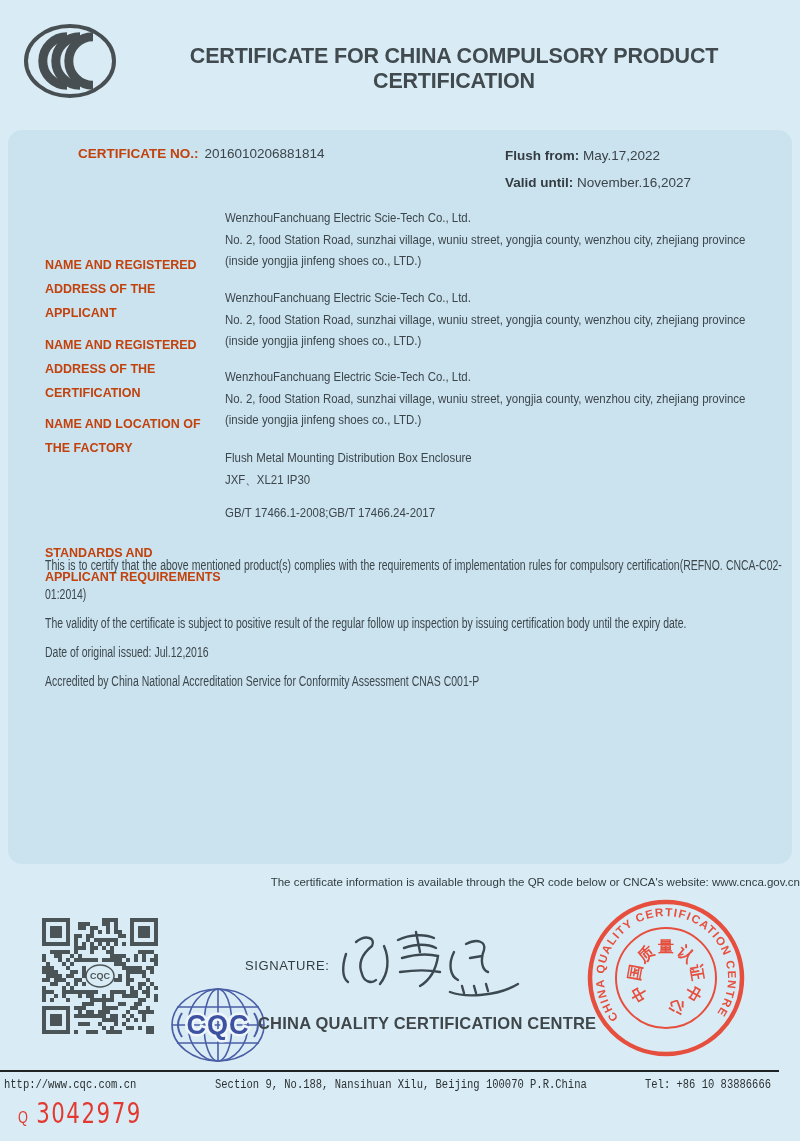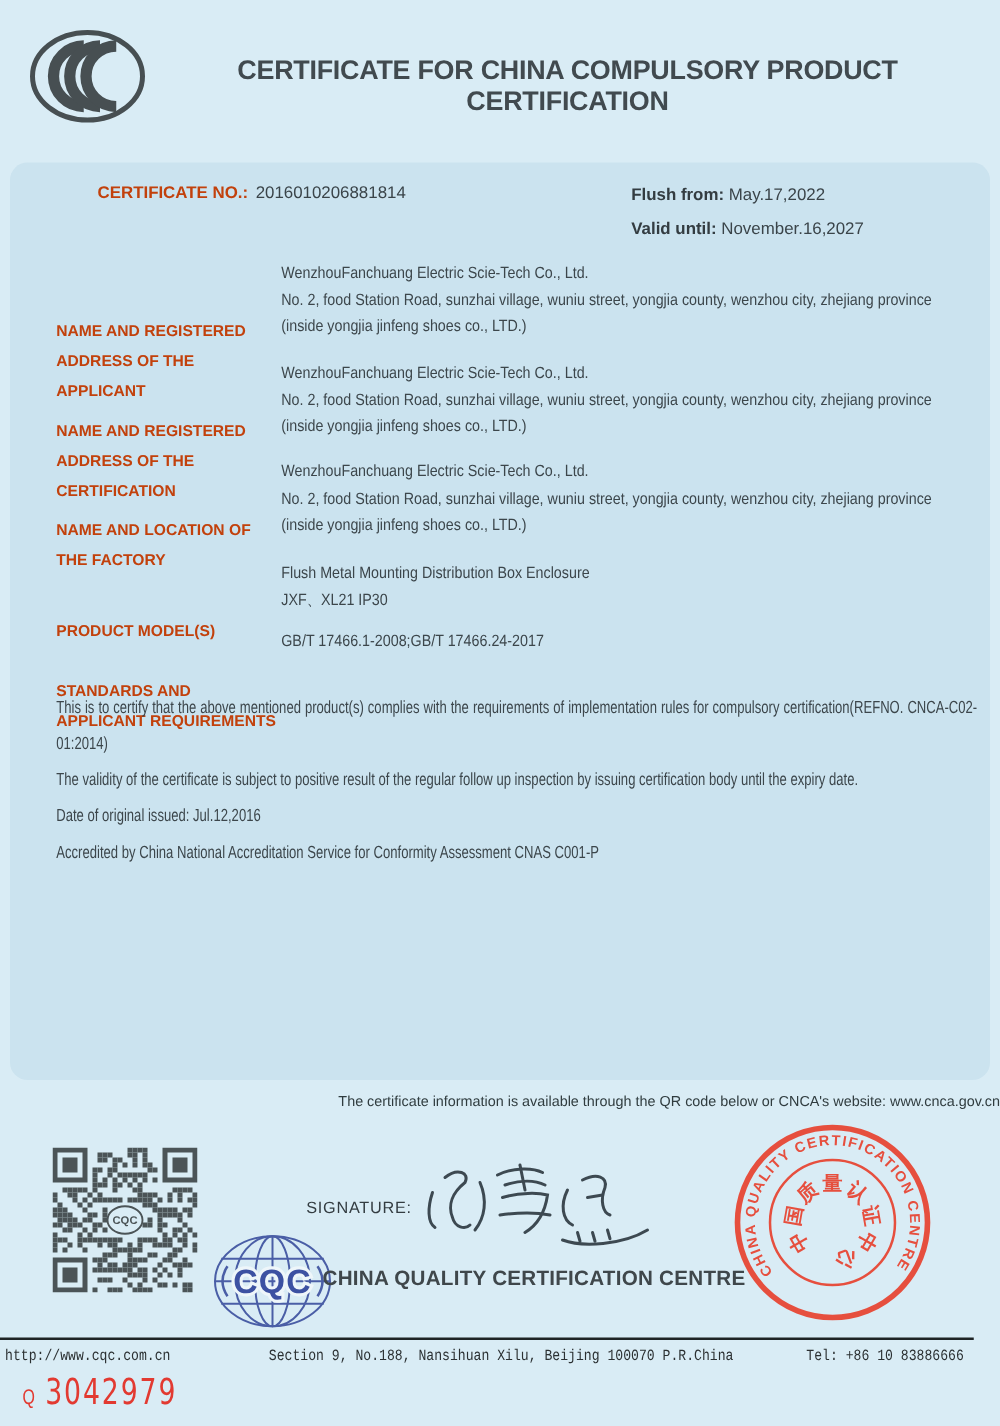--- a/index.html
+++ b/index.html
@@ -121,21 +121,20 @@
     <div class="field-row" style="top:234px">
       <div class="field-label">NAME AND LOCATION OF THE FACTORY</div>
       <div class="field-value">
         <div class="value-line">WenzhouFanchuang  Electric  Scie-Tech Co.,  Ltd.</div>
         <div class="value-line">No. 2, food Station Road, sunzhai village, wuniu street, yongjia county, wenzhou city, zhejiang province</div>
         <div class="value-line">(inside yongjia jinfeng shoes co., LTD.)</div>
       </div>
     </div>
 
     <div class="field-row" style="top:315px">
-      <div class="field-label">PRODUCT MODEL(S)</div>
       <div class="field-value">
         <div class="value-line">Flush Metal Mounting Distribution Box Enclosure</div>
         <div class="value-line">JXF、XL21 IP30</div>
       </div>
     </div>
 
     <div class="field-row" style="top:363px">
       <div class="field-label">STANDARDS AND APPLICANT REQUIREMENTS</div>
       <div class="field-value v-offset">
         <div class="value-line">GB/T 17466.1-2008;GB/T 17466.24-2017</div>

